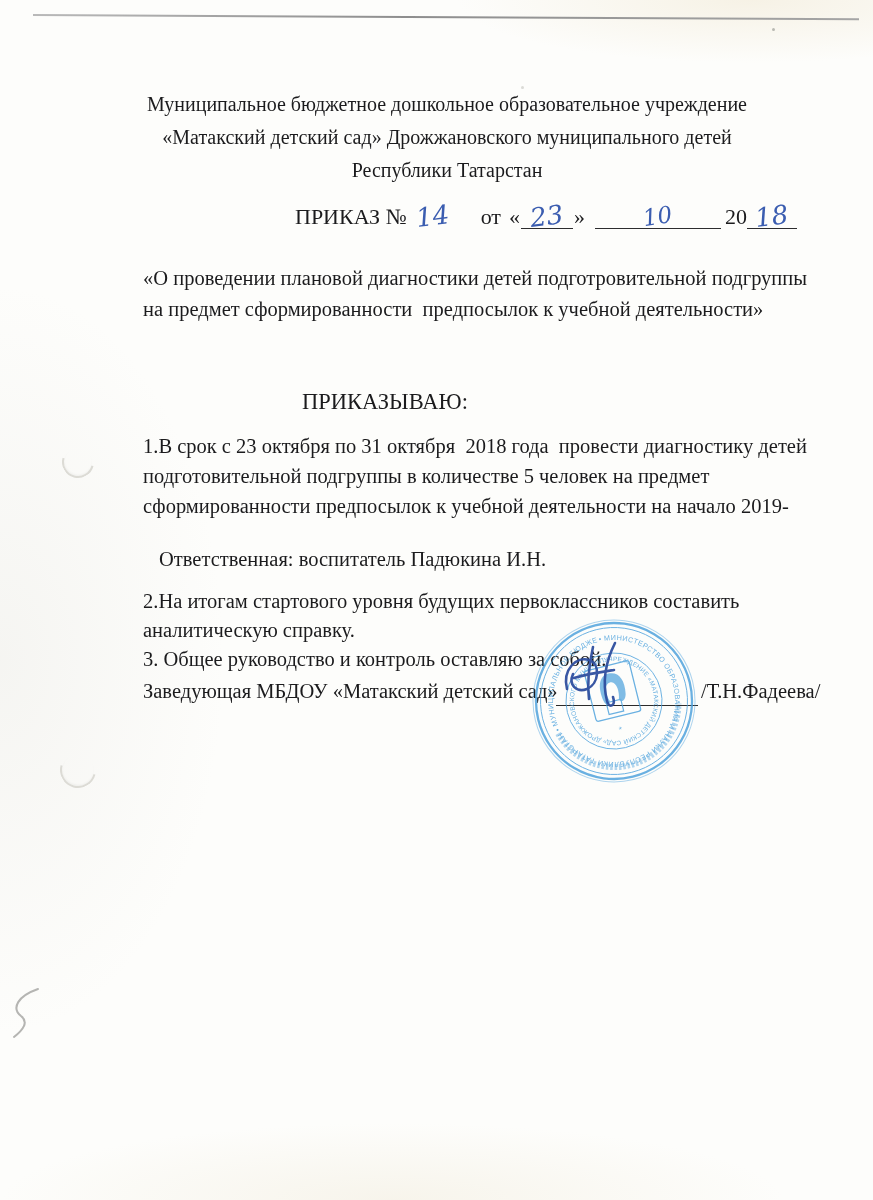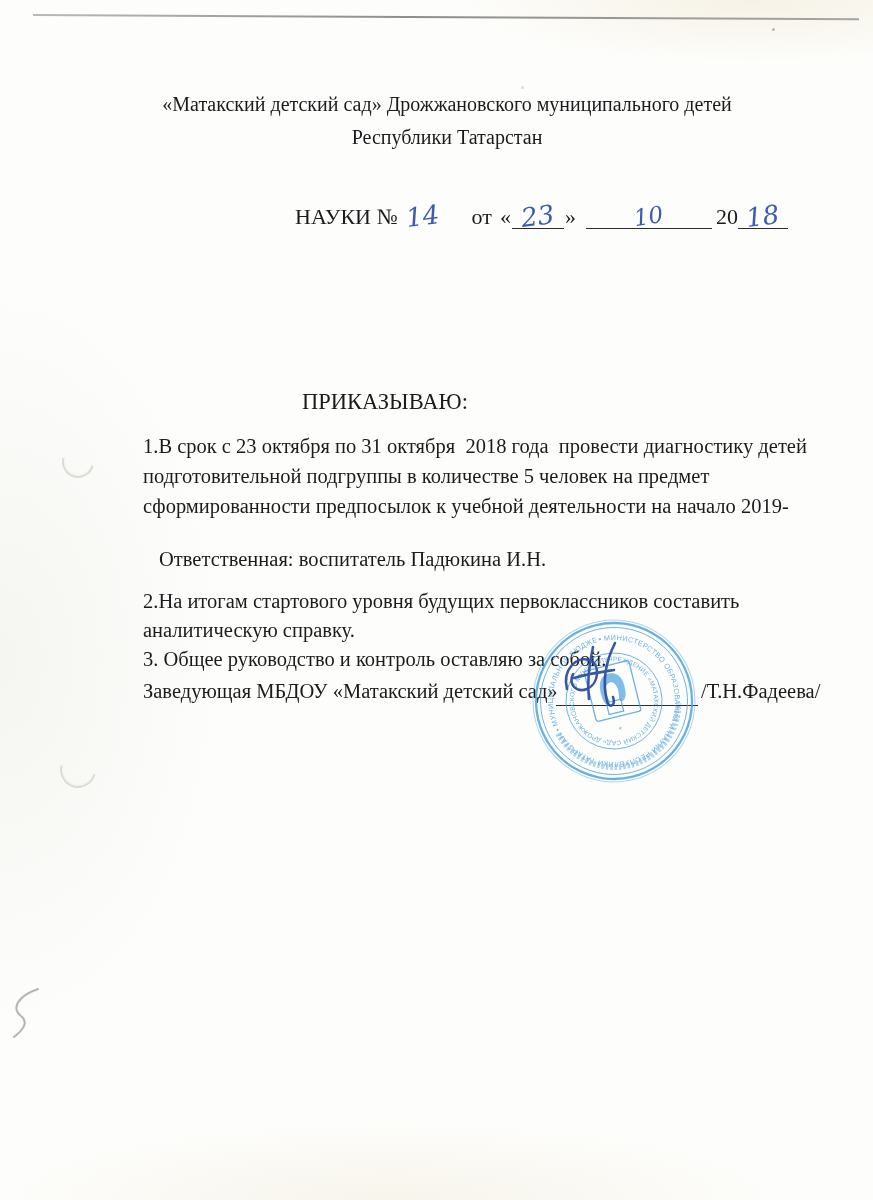--- a/index.html
+++ b/index.html
@@ -86,36 +86,41 @@
 
 <div class="page">
 
   <div class="scan-top-line"></div>
   <div class="hole hole1"></div>
   <div class="hole hole2"></div>
   <div class="speck" style="left:772px; top:28px;"></div>
   <div class="speck" style="left:521px; top:86px; opacity:.5;"></div>
 
   <div class="abs header-block">
+    <div class="line">Муниципальное бюджетное дошкольное образовательное учреждение</div>
     <div class="line">«Матакский детский сад» Дрожжановского муниципального детей</div>
     <div class="line">Республики Татарстан</div>
   </div>
 
   <div class="abs order-row">
-    <span>НАУКИ №</span>
+    <span>ПРИКАЗ №</span>
     <span class="hand hand-lg" style="margin-left:9px;">14</span>
     <span style="margin-left:32px;">от</span>
     <span style="margin-left:8px;">«</span>
     <span class="blank blank-day"><span class="hand hand-lg">23</span></span>
     <span>»</span>
     <span class="blank blank-month"><span class="hand" style="font-size:23px; transform:rotate(-9deg);">10</span></span>
     <span>20</span>
     <span class="blank blank-year"><span class="hand hand-lg">18</span></span>
   </div>
 
+  <div class="abs subject">
+    <div class="line">«О проведении плановой диагностики детей подготровительной подгруппы</div>
+    <div class="line">на предмет сформированности  предпосылок к учебной деятельности»</div>
+  </div>
 
   <div class="abs resolution-heading">ПРИКАЗЫВАЮ:</div>
 
   <div class="abs para1">
     <div class="line">1.В срок с 23 октября по 31 октября  2018 года  провести диагностику детей</div>
     <div class="line">подготовительной подгруппы в количестве 5 человек на предмет</div>
     <div class="line">сформированности предпосылок к учебной деятельности на начало 2019-</div>
   </div>
 
   <div class="abs responsible line">Ответственная: воспитатель Падюкина И.Н.</div>

